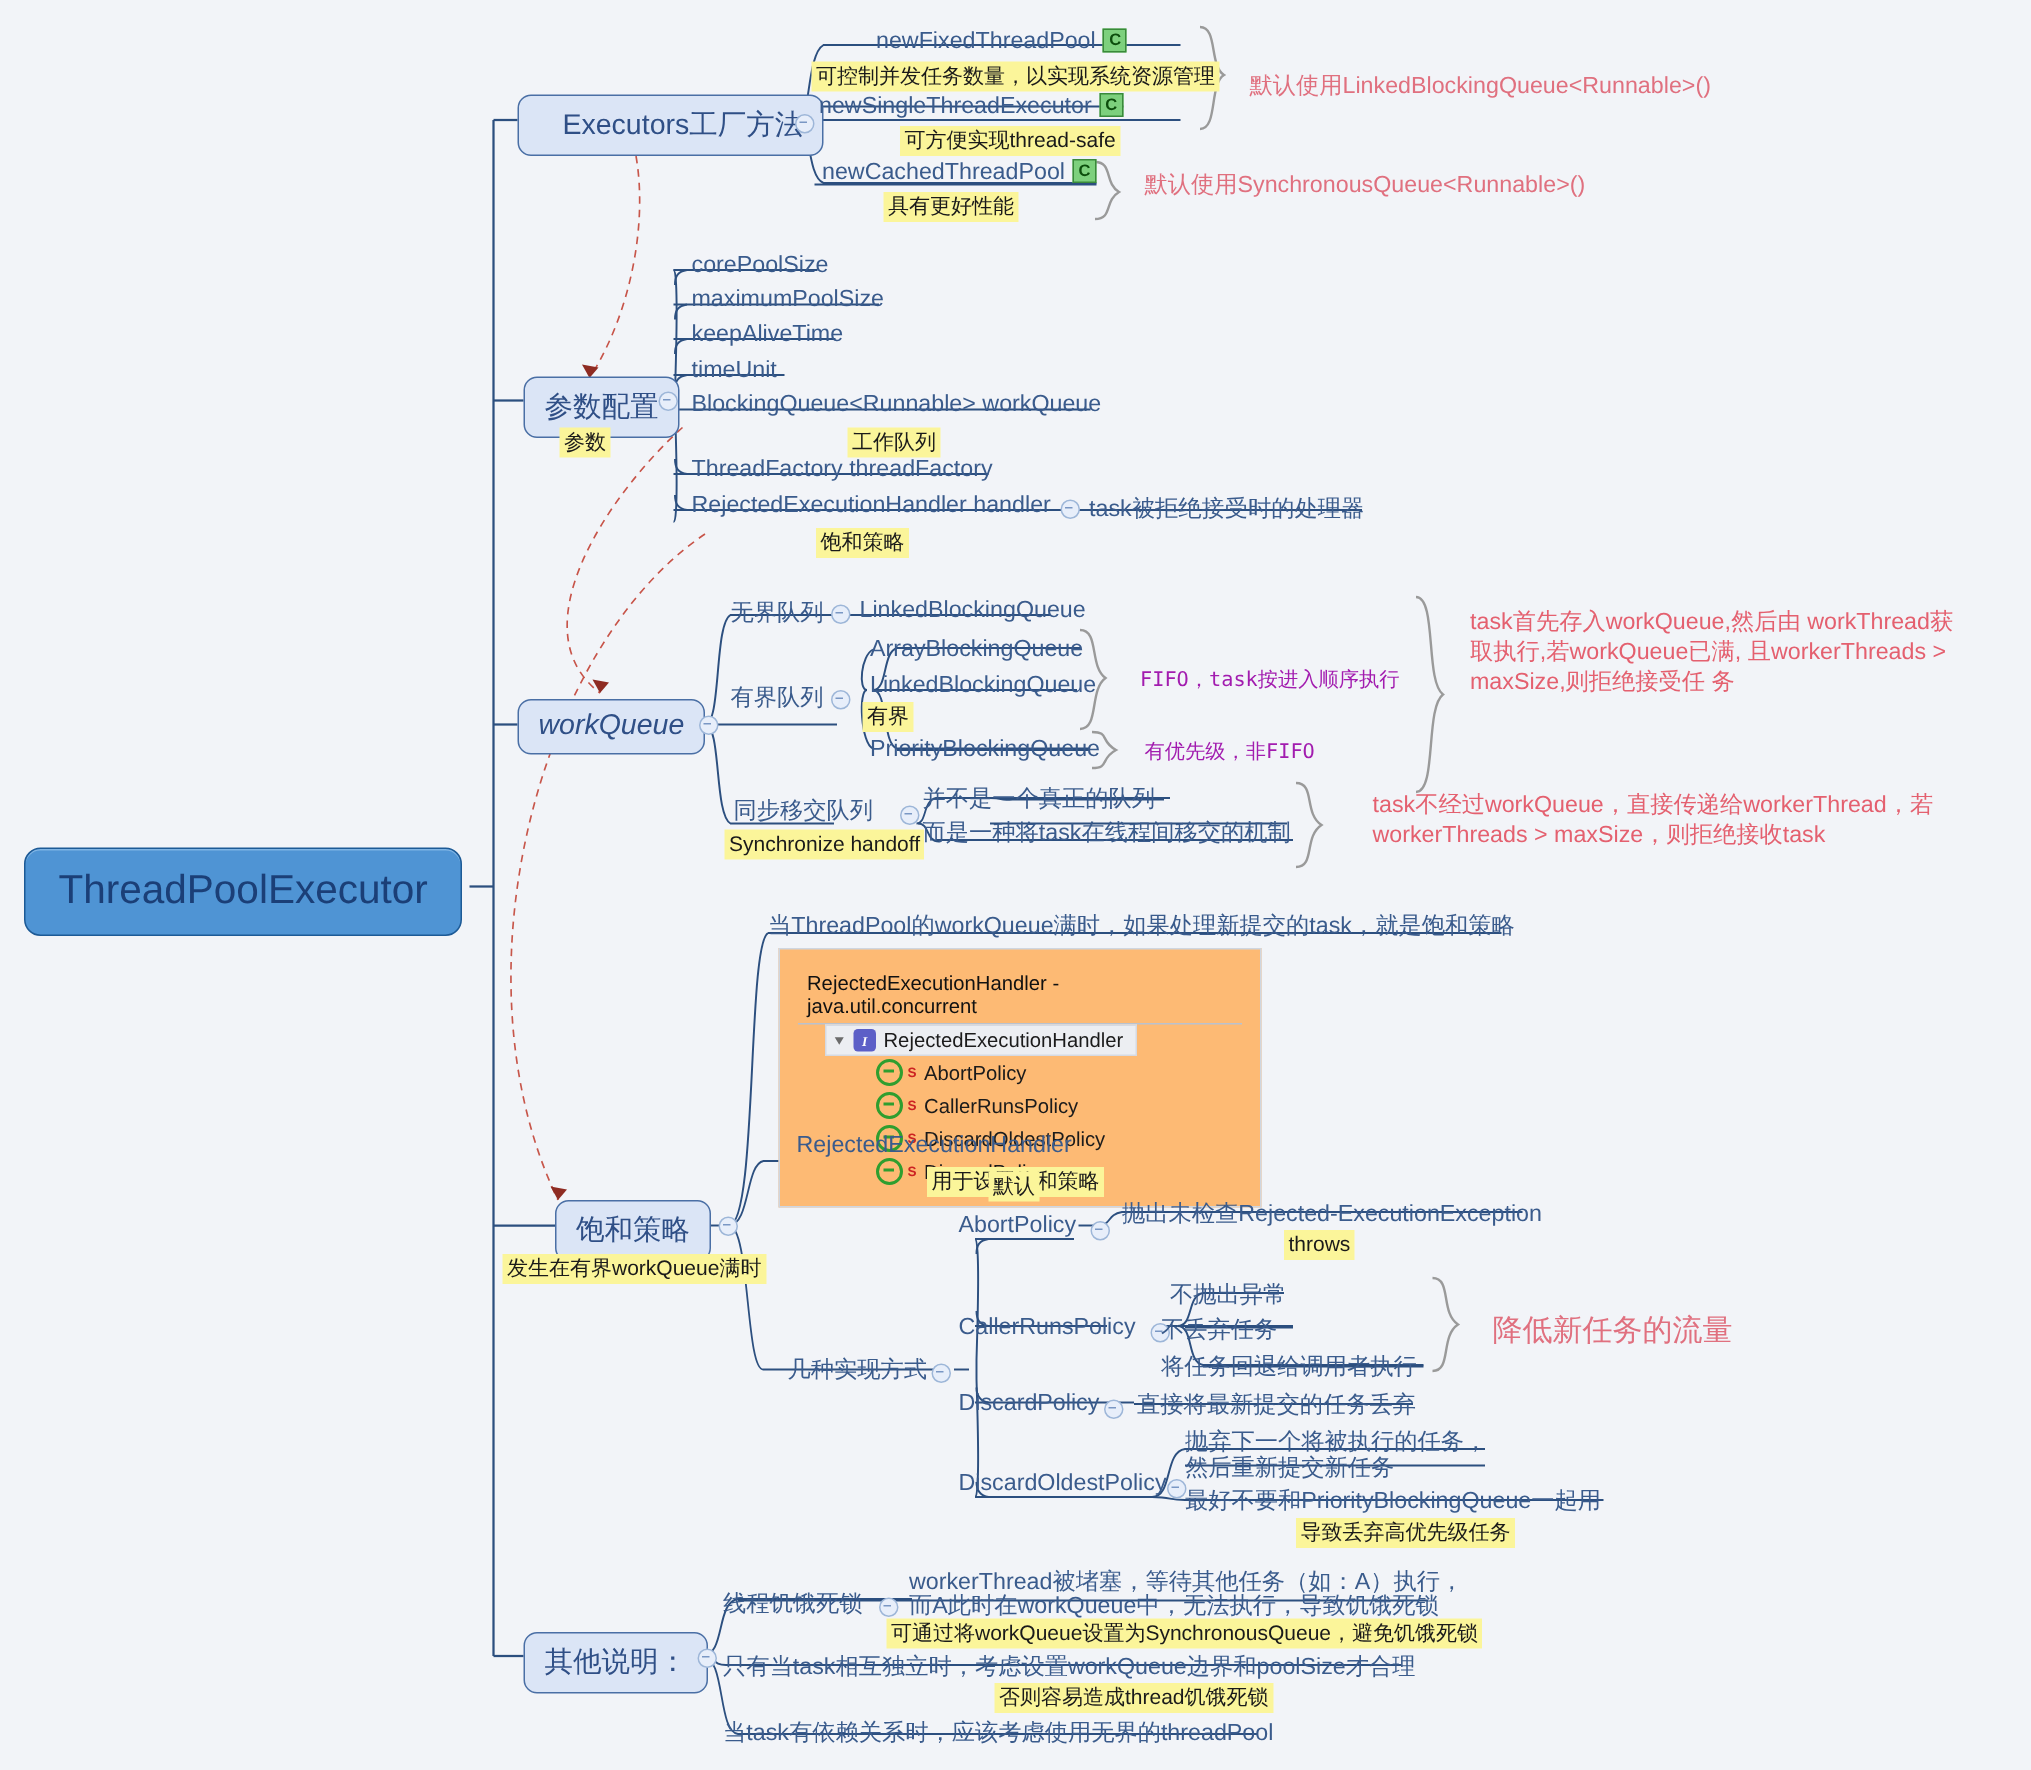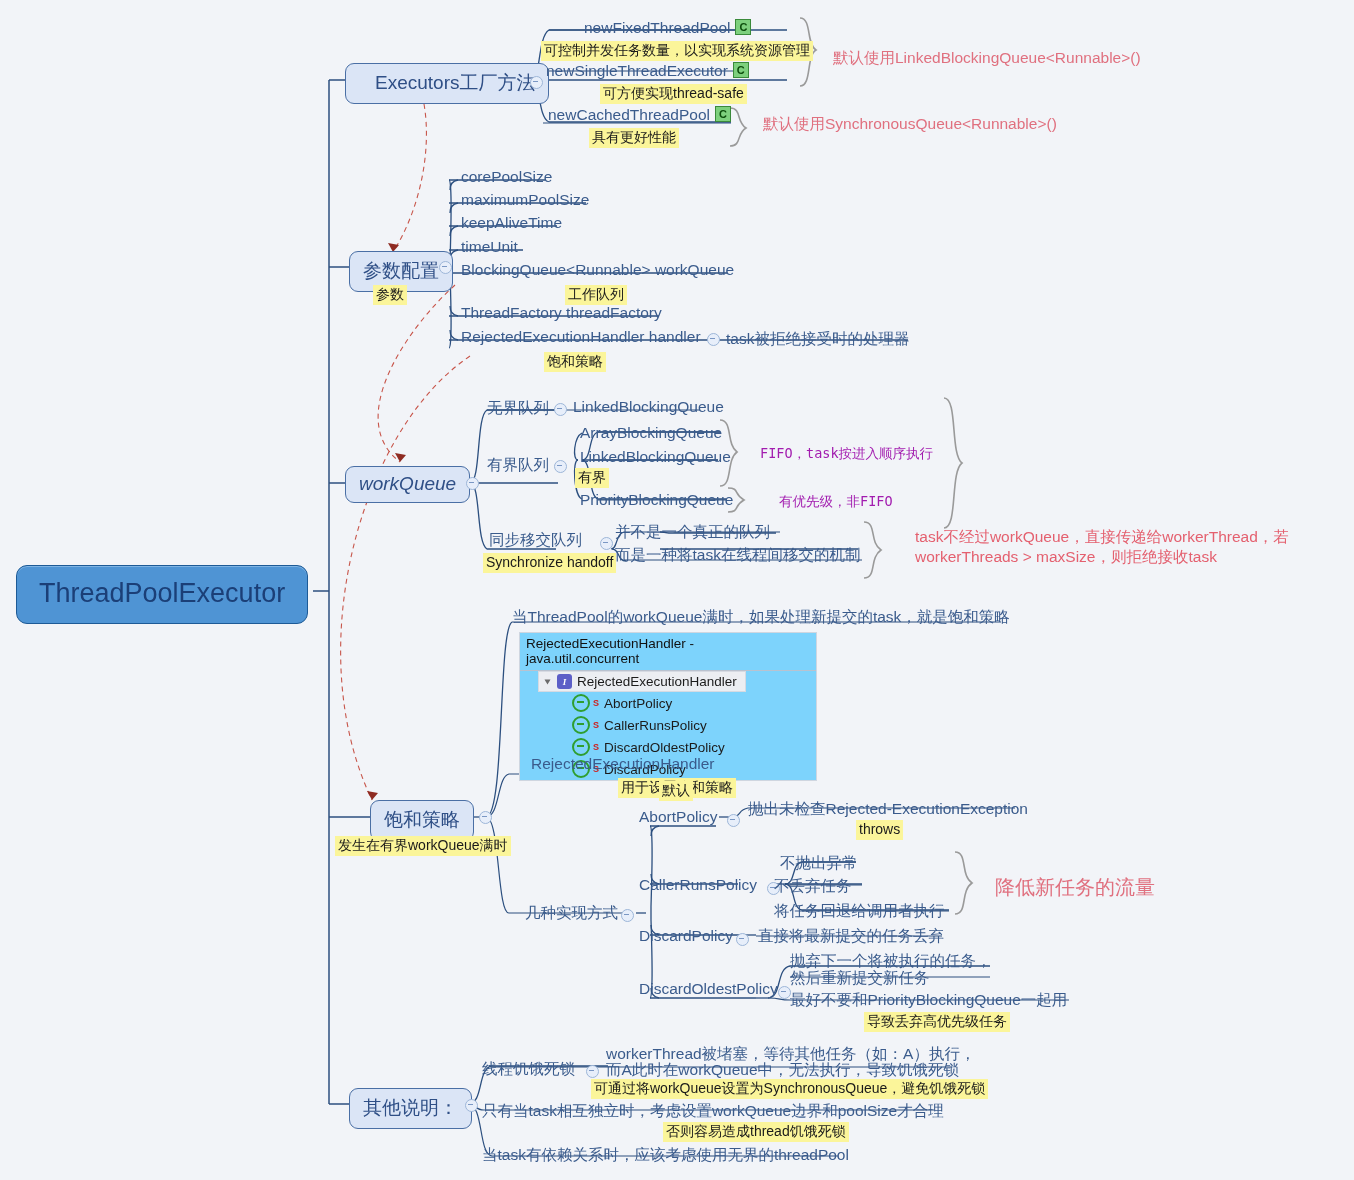--- a/index.html
+++ b/index.html
@@ -84,25 +84,25 @@
     vertical-align:1px;
   }
   .tog:after{
     content:"";position:absolute;left:2px;top:4px;
     width:5px;height:1px;background:#7a97c4;
   }
 
   
   .hierarchy{
     position:absolute;
-    background:#7dd3fc;
+    background:#fdba74;
     border:1px solid #cfd6e0;
     font-size:13.5px;
     color:#1b1b1b;
-    padding:0;
+    padding:12px;
   }
   .h-title{
     padding:3px 6px 4px 6px;
     border-bottom:1px solid #b9c2cf;
     font-size:13.5px;
     color:#111;
   }
   .h-row{
     padding:2px 6px 2px 26px;
     display:flex;align-items:center;gap:5px;
@@ -335,28 +335,29 @@
 
   <div class="node leaf" style="left:487px;top:455px;">有界队列</div>
   <span class="tog" style="position:absolute;left:549px;top:460px;"></span>
 
   <div class="node leaf" style="left:580px;top:424px;">ArrayBlockingQueue</div>
   <div class="node leaf" style="left:580px;top:448px;">LinkedBlockingQueue</div>
   <div class="node mark" style="left:575px;top:468px;">有界</div>
   <div class="node leaf" style="left:580px;top:491px;">PriorityBlockingQueue</div>
 
   <div class="node red mono" style="left:760px;top:445px;">FIFO，task按进入顺序执行</div>
-  <div class="node red mono" style="left:763px;top:493px;margin-left:16px;">有优先级，非FIFO</div>
+  <div class="node red mono" style="left:763px;top:493px;">有优先级，非FIFO</div>
 
   <div class="node leaf" style="left:489px;top:530px;">同步移交队列</div>
   <span class="tog" style="position:absolute;left:595px;top:537px;"></span>
   <div class="node mark" style="left:483px;top:553px;">Synchronize handoff</div>
   <div class="node leaf" style="left:615px;top:522px;">并不是一个真正的队列</div>
   <div class="node leaf" style="left:615px;top:545px;">而是一种将task在线程间移交的机制</div>
 
+  <div class="node red bold" style="left:980px;top:405px;width:330px;white-space:normal;">task首先存入workQueue,然后由 workThread获取执行,若workQueue已满, 且workerThreads &gt; maxSize,则拒绝接受任 务</div>
   <div class="node red bold" style="left:915px;top:527px;width:410px;white-space:normal;">task不经过workQueue，直接传递给workerThread，若 workerThreads &gt; maxSize，则拒绝接收task</div>
 
   <div class="node branch" style="left:370px;top:800px;">饱和策略</div>
   <span class="tog" style="position:absolute;left:474px;top:811px;"></span>
   <div class="node mark" style="left:335px;top:836px;">发生在有界workQueue满时</div>
 
   <div class="node leaf" style="left:512px;top:607px;">当ThreadPool的workQueue满时，如果处理新提交的task，就是饱和策略</div>
 
   <div class="hierarchy" style="left:519px;top:632px;width:296px;">
     <div class="h-title">RejectedExecutionHandler - java.util.concurrent</div>

